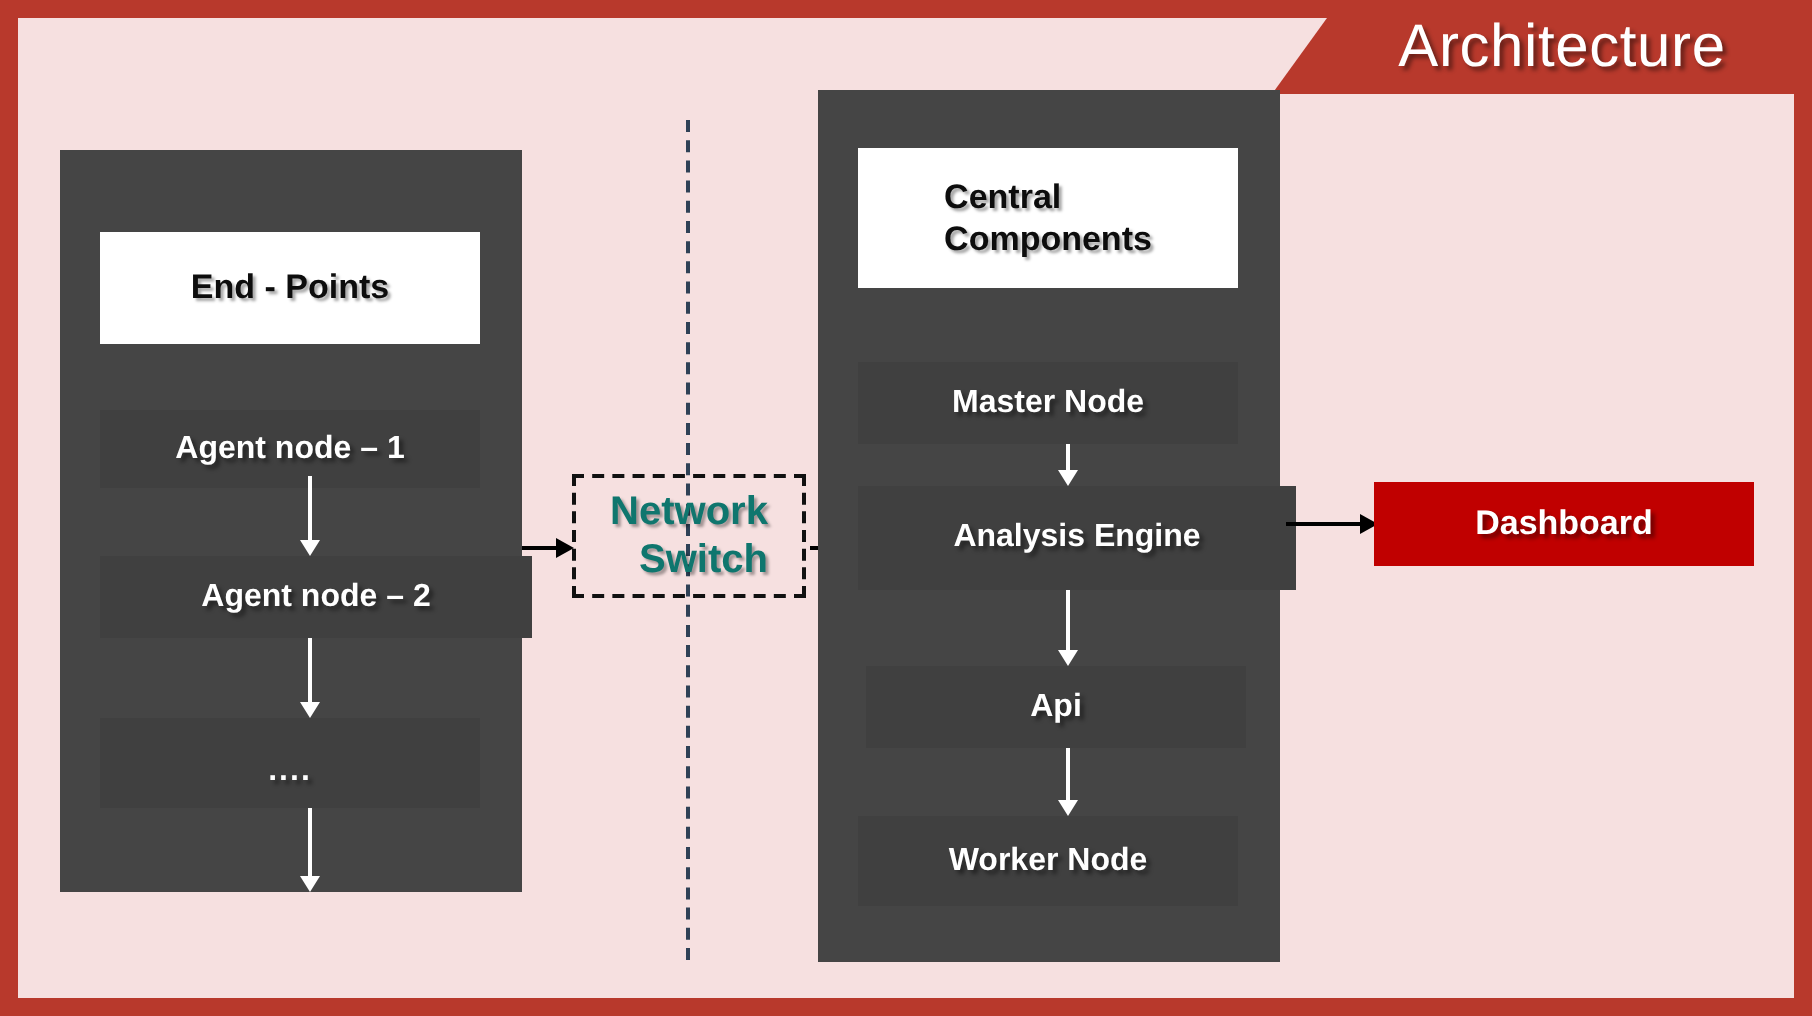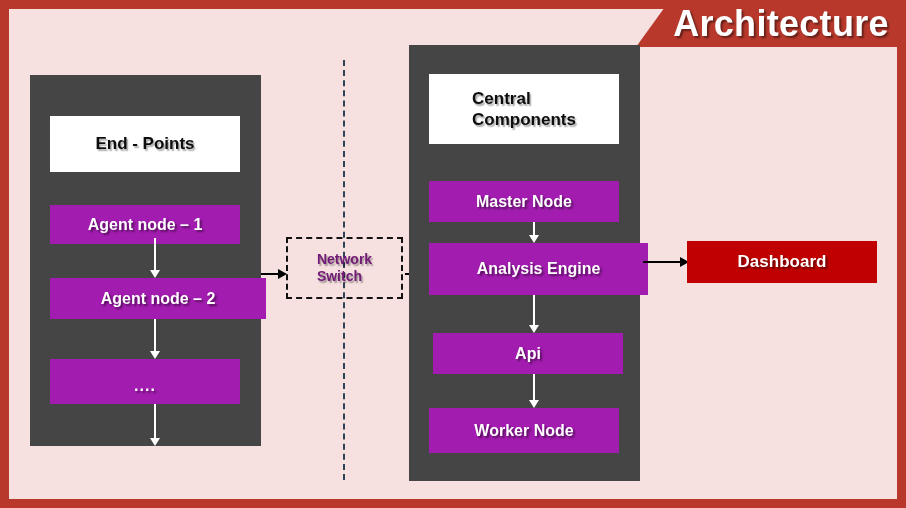--- a/index.html
+++ b/index.html
@@ -30,22 +30,22 @@
     width: 270px;
     background: #B8392C;
     clip-path: polygon(34px 0, 100% 0, 100% 100%, 0 100%);
     display: flex;
     align-items: center;
     justify-content: center;
     padding-left: 20px;
   }
   .banner-text {
     color: #ffffff;
-    font-size: 36px;
-    font-weight: bold;
+    font-size: 30px;
+    font-weight: normal;
     letter-spacing: 0.3px;
     text-shadow: 2px 2px 2px rgba(0,0,0,0.45);
     white-space: nowrap;
   }
 
   
   .divider {
     position: absolute;
     left: 334px;
     top: 51px;
@@ -78,21 +78,21 @@
     font-size: 17px;
   }
   #hdr-central {
     left: 420px; top: 65px; width: 190px; height: 70px;
     font-size: 17px; line-height: 1.25;
   }
 
   
   .node {
     position: absolute;
-    background: #a21caf;
+    background: #404040;
     display: flex;
     align-items: center;
     justify-content: center;
     color: #ffffff;
     font-size: 16px;
     font-weight: bold;
     text-align: center;
     text-shadow: 2px 2px 2px rgba(0,0,0,0.45);
   }
   #node-agent1 { left: 41px; top: 196px; width: 190px; height: 39px; }
@@ -114,22 +114,22 @@
     color: #ffffff; font-size: 17px; font-weight: bold;
     text-shadow: 2px 2px 2px rgba(0,0,0,0.45);
   }
 
   
   #switch-box {
     position: absolute;
     left: 277px; top: 228px; width: 117px; height: 62px;
     border: 2px dashed #111111;
     display: flex; align-items: center; justify-content: center;
-    text-align: left;
-    color: #701a75; font-size: 14px; font-weight: bold; line-height: 1.2;
+    text-align: right;
+    color: #0f766e; font-size: 20px; font-weight: bold; line-height: 1.2;
     text-shadow: 1.5px 1.5px 1.5px rgba(0,0,0,0.35);
     background: transparent;
   }
 
   
   .arrow-v {
     position: absolute;
     width: 2px;
     background: #ffffff;
   }

